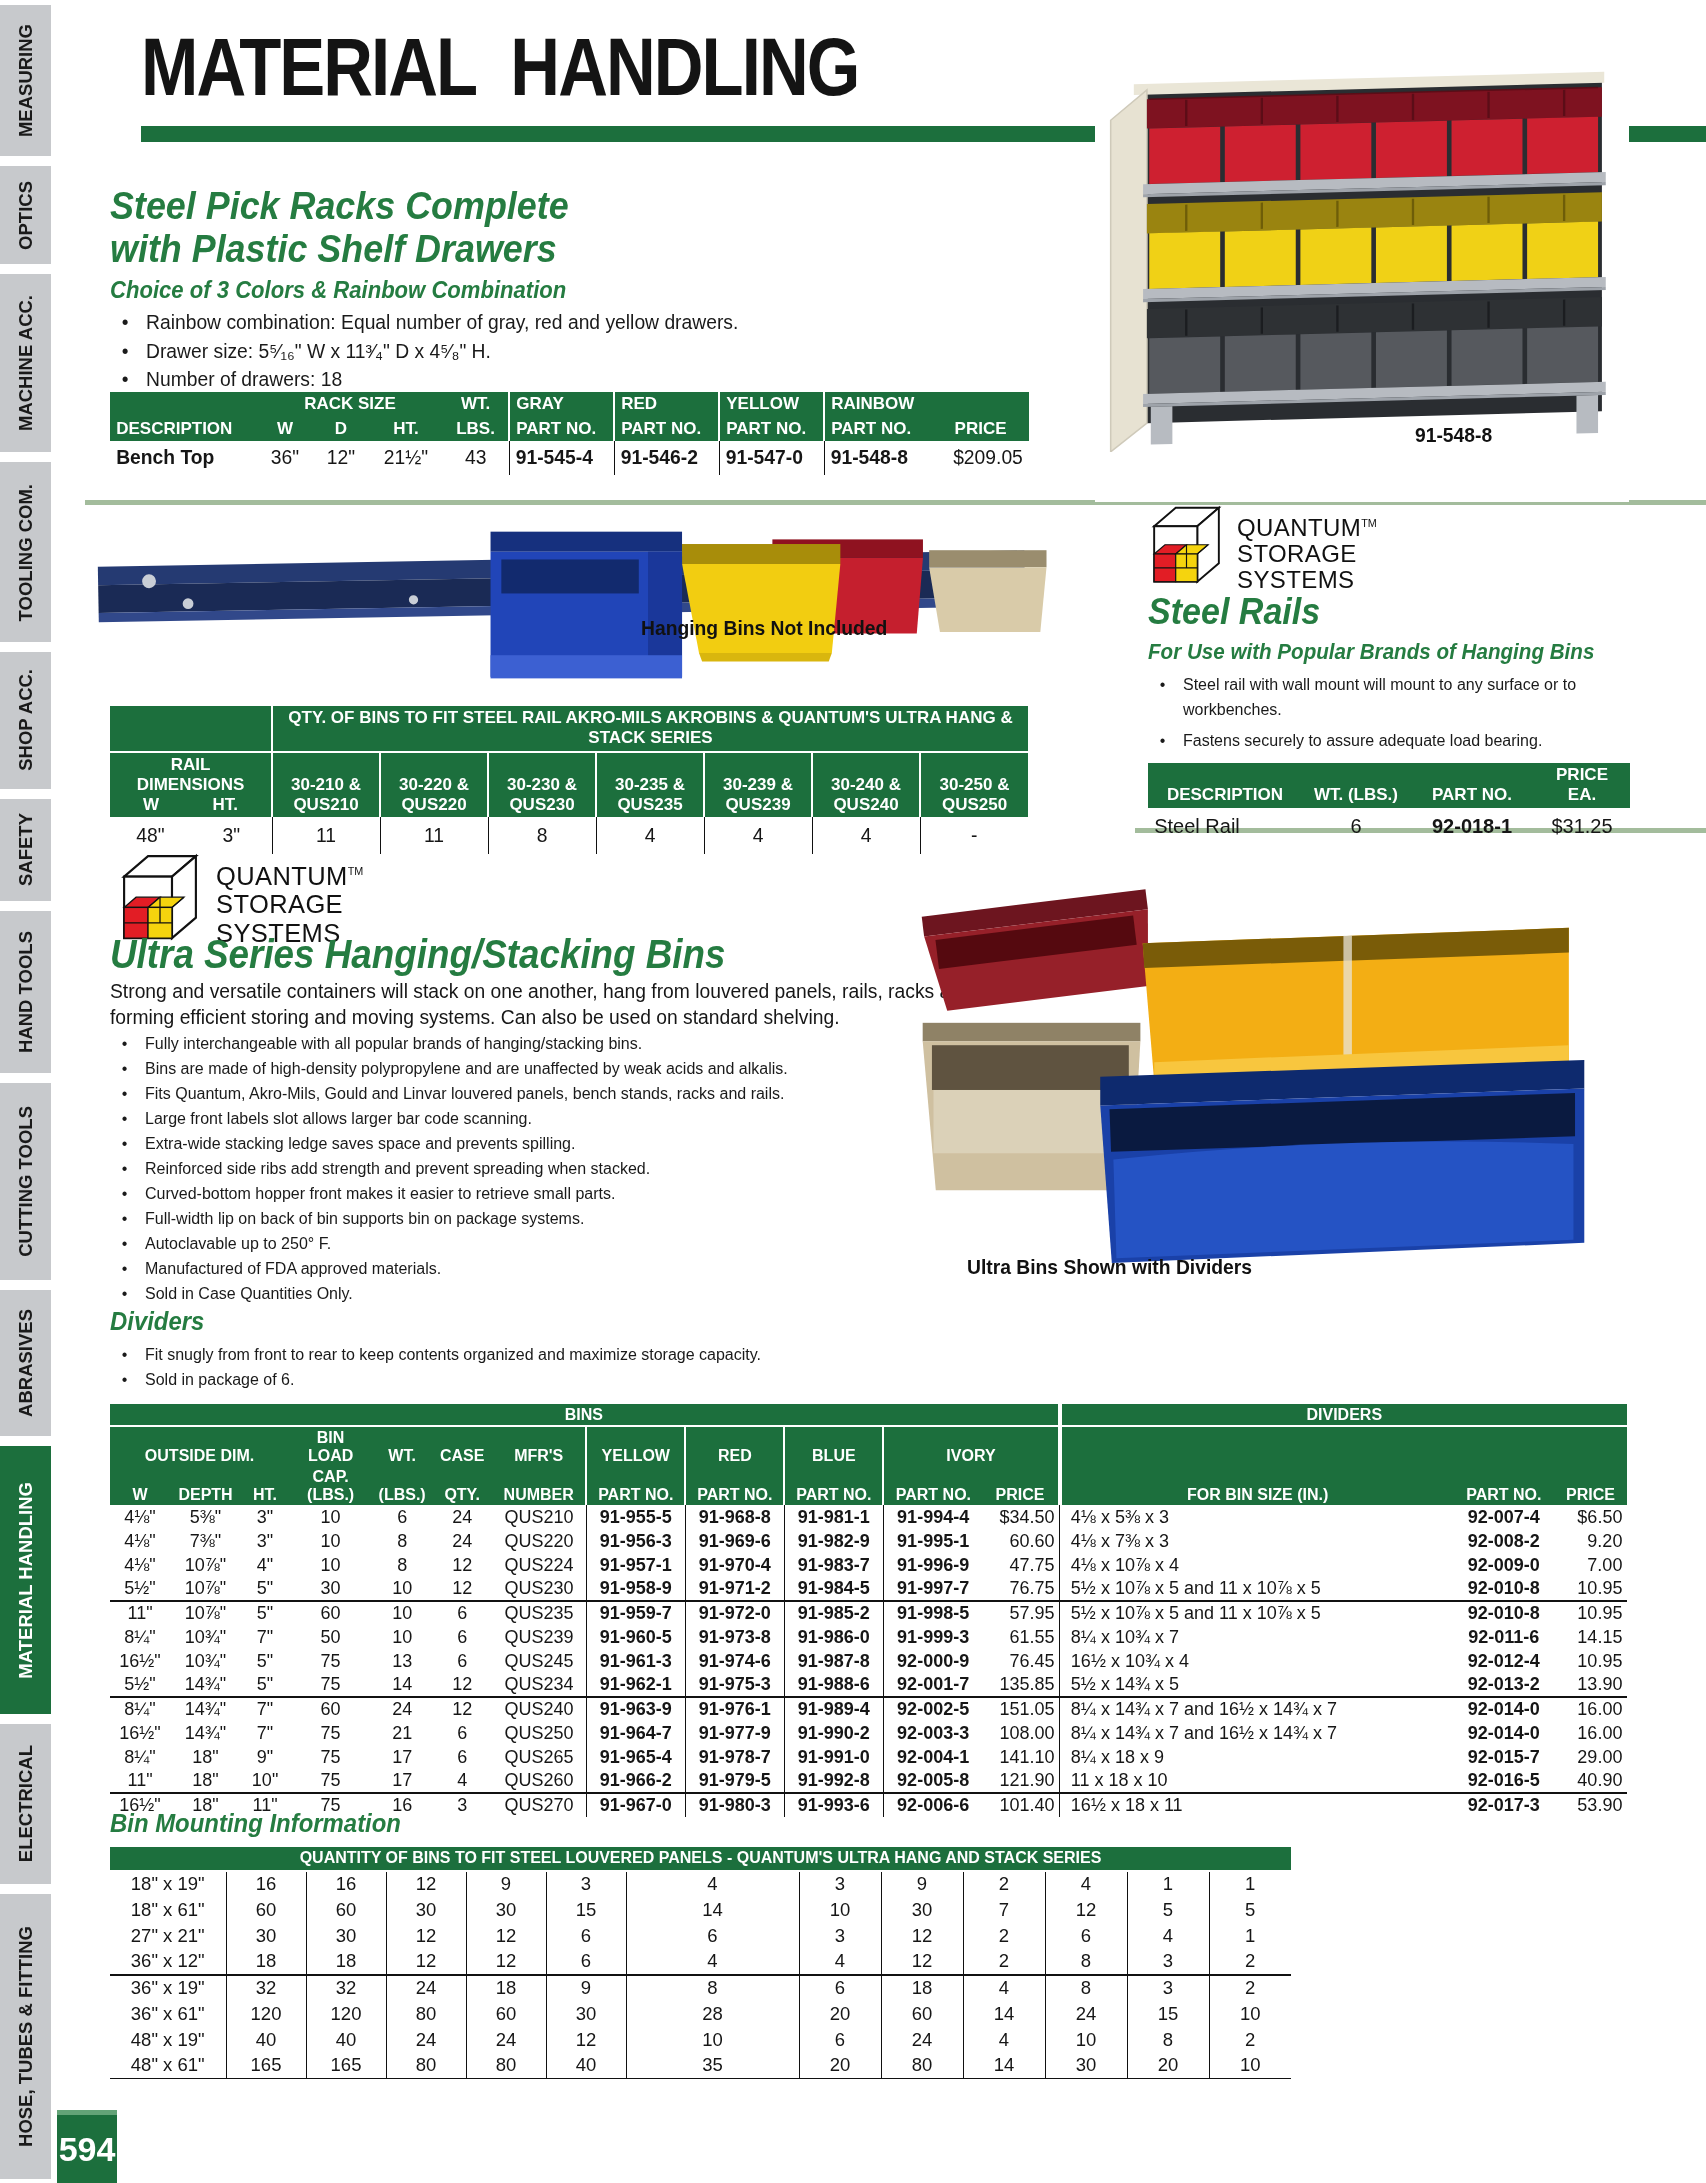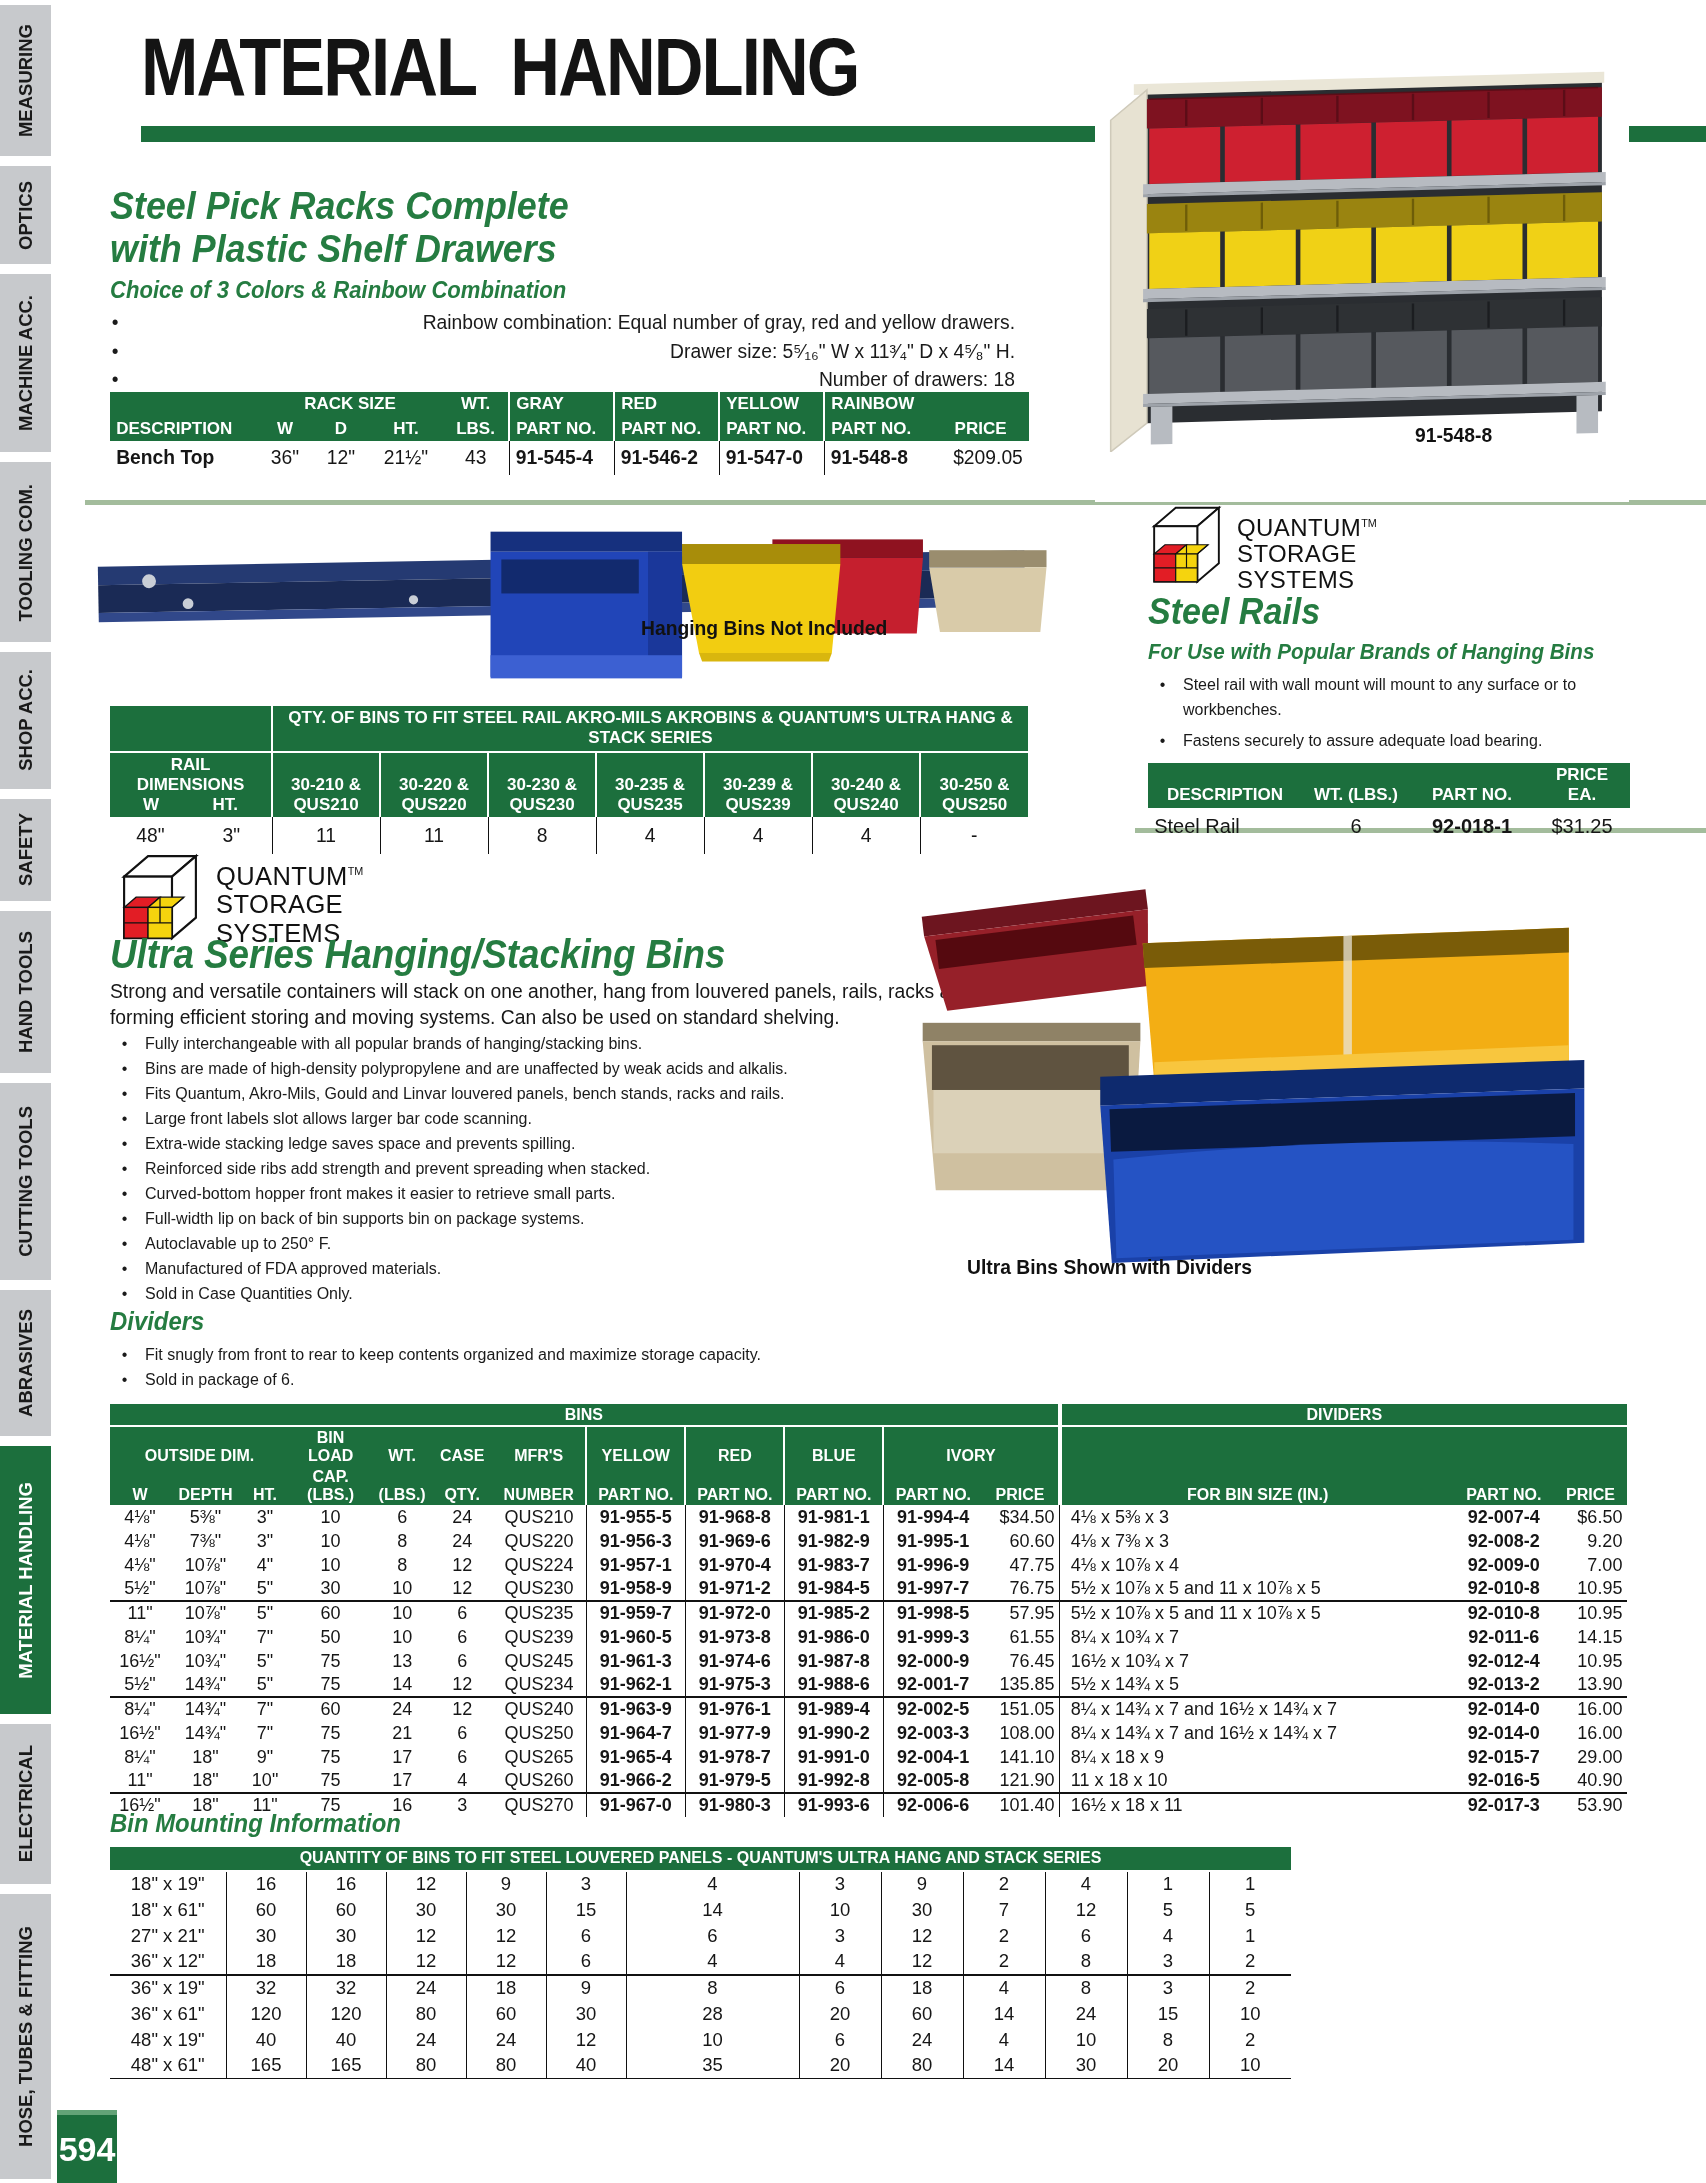--- a/index.html
+++ b/index.html
@@ -196,21 +196,21 @@
       </g>
     </svg>
     <div class="caption" style="position:absolute; left:320px; top:380px;">91-548-8</div>
   </div>
 
   <div class="abs h-green h2" style="left:110px; top:184px;">
     <div>Steel Pick Racks Complete</div>
     <div>with Plastic Shelf Drawers</div>
   </div>
   <div class="abs h-green h3" style="left:110px; top:276px;">Choice of 3 Colors &amp; Rainbow Combination</div>
-  <ul class="abs bullets" style="left:104px; top:309px; width:911px;text-align:right;">
+  <ul class="abs bullets" style="left:114px; top:309px; width:911px;">
     <li>Rainbow combination: Equal number of gray, red and yellow drawers.</li>
     <li>Drawer size: 5⁵⁄₁₆" W x 11³⁄₄" D x 4⁵⁄₈" H.</li>
     <li>Number of drawers: 18</li>
   </ul>
 
   <table id="pick-table" class="abs cat" style="left:110px; top:392px; width:919px;">
     <colgroup>
         <col style="width:147px">
         <col style="width:56px">
         <col style="width:56px">
@@ -636,21 +636,21 @@
           <td>5"</td>
           <td>75</td>
           <td>13</td>
           <td>6</td>
           <td>QUS245</td>
           <td>91-961-3</td>
           <td>91-974-6</td>
           <td>91-987-8</td>
           <td>92-000-9</td>
           <td>76.45</td>
-          <td>16½ x 10¾ x 7</td>
+          <td>16½ x 10¾ x 4</td>
           <td>92-012-4</td>
           <td>10.95</td>
         </tr>
         <tr>
           <td>5½"</td>
           <td>14¾"</td>
           <td>5"</td>
           <td>75</td>
           <td>14</td>
           <td>12</td>

